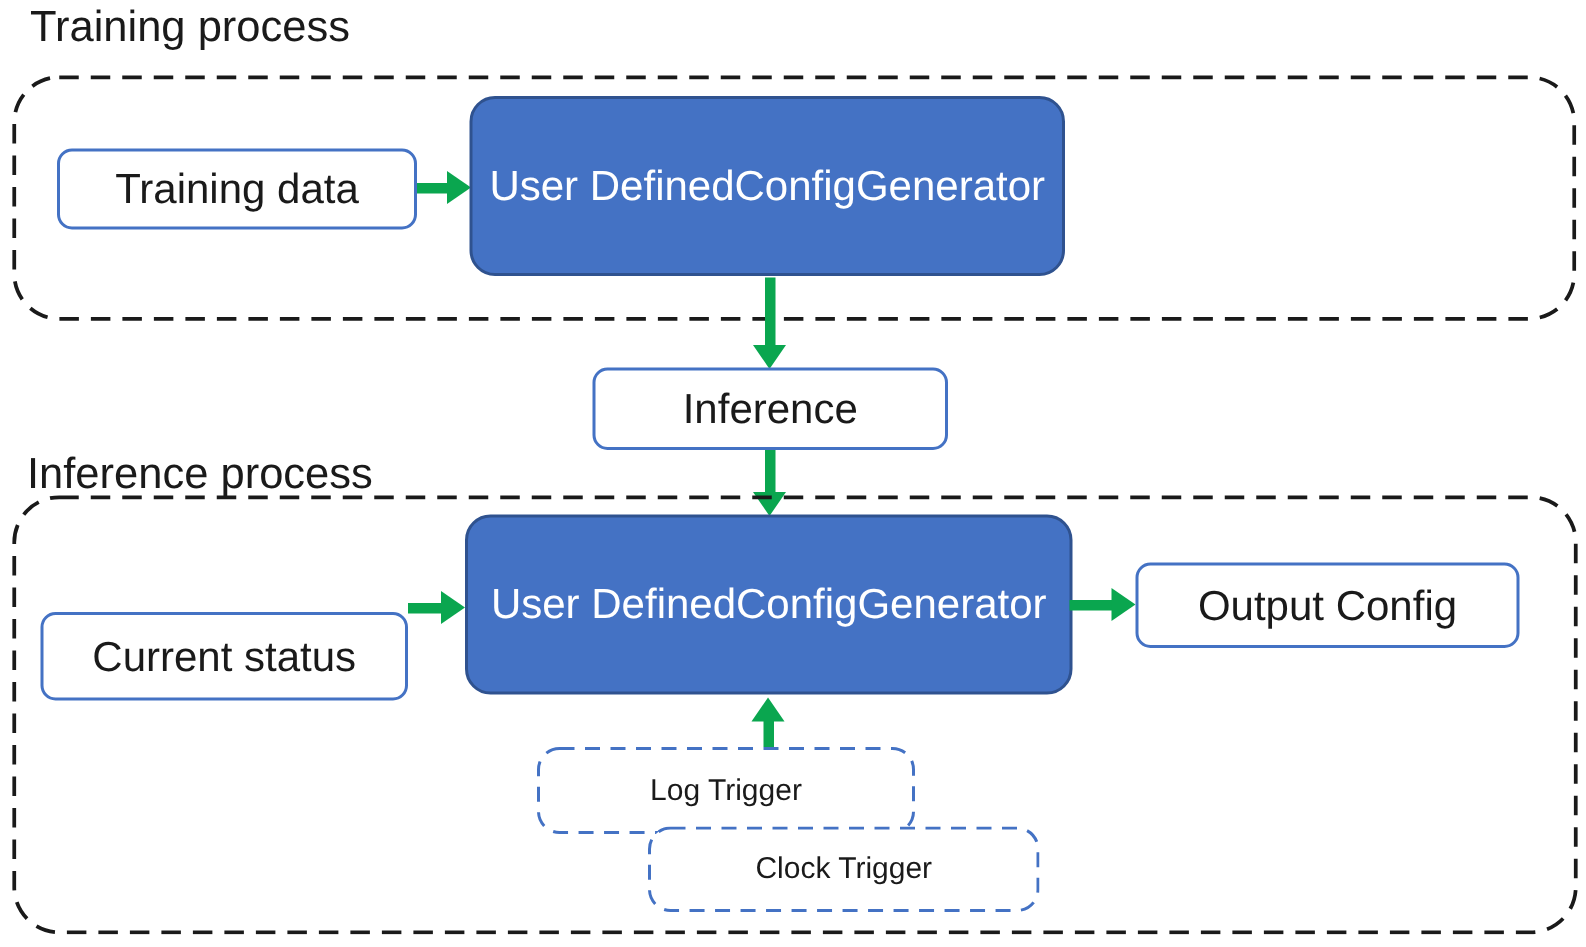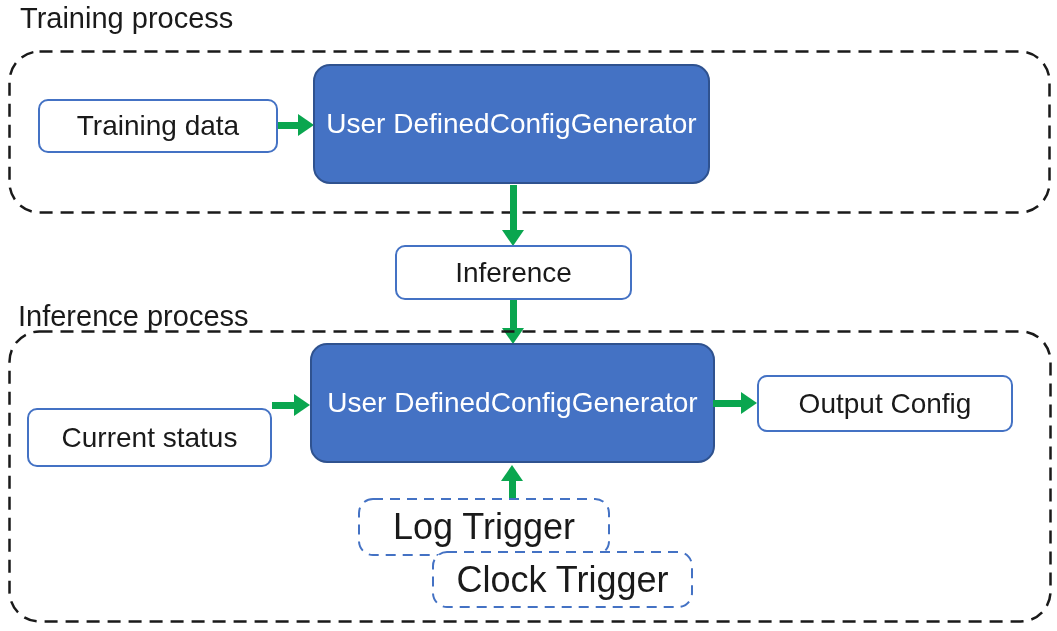--- a/index.html
+++ b/index.html
@@ -62,21 +62,21 @@
   .trigger-box svg {
     position: absolute;
     left: 0; top: 0;
   }
   .trigger-box .trigger-label {
     position: absolute;
     left: 0; top: 0; right: 0; bottom: 0;
     display: flex;
     align-items: center;
     justify-content: center;
-    font-size: 36px;
+    font-size: 20px;
     color: #1a1a1a;
     white-space: nowrap;
   }
   .arrow {
     position: absolute;
   }
   .arrow .shaft {
     position: absolute;
     background: #0AA64F;
   }

